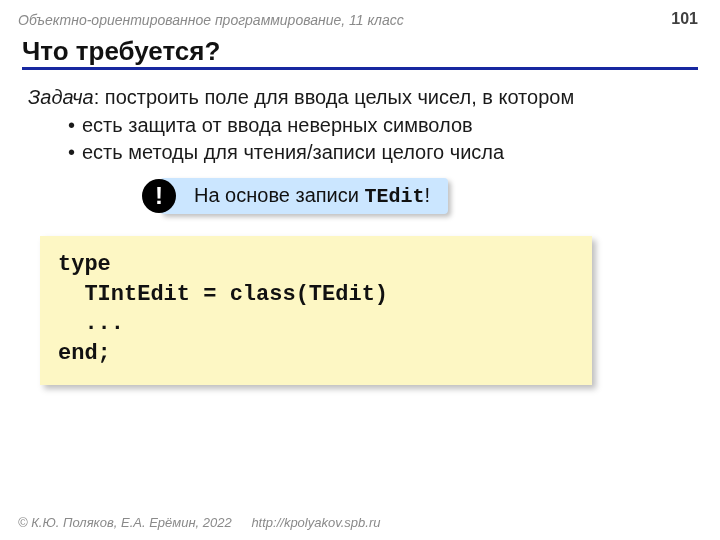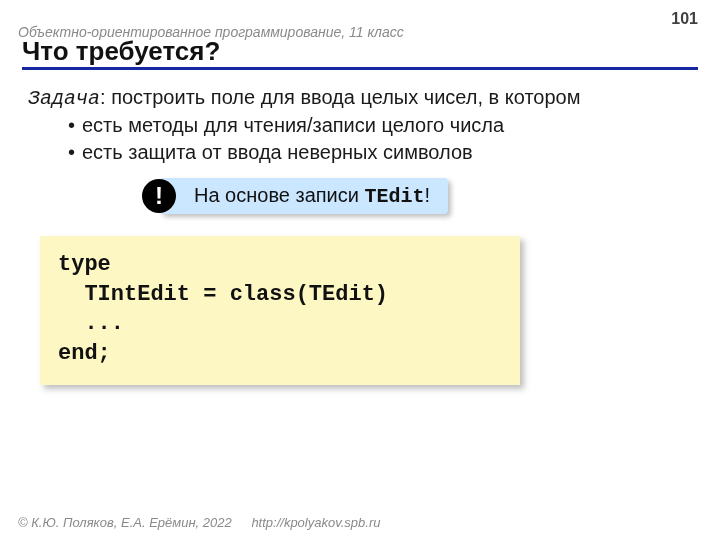--- a/index.html
+++ b/index.html
@@ -5,21 +5,21 @@
   * { margin: 0; padding: 0; box-sizing: border-box; }
   body {
     width: 720px; height: 540px;
     font-family: Arial, Helvetica, sans-serif;
     background: #fff;
     position: relative;
     overflow: hidden;
   }
   .header-line {
     position: absolute;
-    top: 24px; left: 18px;
+    top: 12px; left: 18px;
     font-style: italic;
     color: #8a8a8a;
     font-size: 14px;
   }
   .page-num {
     position: absolute;
     top: 10px; right: 22px;
     color: #404040;
     font-size: 16px;
     font-weight: bold;
@@ -33,21 +33,21 @@
     color: #111;
     border-bottom: 3px solid #1728a0;
   }
   .task {
     position: absolute;
     top: 84px; left: 28px; right: 28px;
     font-size: 20px;
     color: #1a1a1a;
     line-height: 1.35;
   }
-  .task-label { font-style: italic; font-family: Liberation Mono, monospace; }
+  .task-label { font-style: italic; }
   .bullets {
     position: absolute;
     top: 112px; left: 68px; right: 28px;
     font-size: 20px;
     color: #1a1a1a;
     line-height: 1.35;
   }
   .bullets li { list-style: none; position: relative; padding-left: 14px; }
   .bullets li::before {
     content: "•"; position: absolute; left: 0; top: 0;
@@ -71,21 +71,21 @@
     width: 34px; height: 34px;
     background: #000; border-radius: 50%;
     color: #fff; font-weight: bold; font-size: 24px;
     display: flex; align-items: center; justify-content: center;
     position: absolute; left: -18px; top: 50%; transform: translateY(-50%);
     z-index: 2;
   }
   .code-block {
     position: absolute;
     top: 236px; left: 40px;
-    width: 480px;
+    width: 552px;
     background: #fdf7c4;
     box-shadow: 4px 4px 6px rgba(0,0,0,0.25);
     padding: 14px 18px 16px 18px;
     font-family: "Courier New", monospace;
     font-size: 22px;
     font-weight: bold;
     color: #111;
     line-height: 1.35;
     white-space: pre;
   }
@@ -104,22 +104,22 @@
 <div class="header-line">Объектно-ориентированное программирование, 11 класс</div>
 <div class="page-num">101</div>
 
 <h1 class="title">Что требуется?</h1>
 
 <div class="task">
   <span class="task-label">Задача</span><span>: построить поле для ввода целых чисел, в котором</span>
 </div>
 
 <ul class="bullets">
+  <li>есть защита от ввода неверных символов</li>
   <li>есть методы для чтения/записи целого числа</li>
-  <li>есть защита от ввода неверных символов</li>
 </ul>
 
 <div class="note-wrap">
   <div class="note-box">
     <div class="bang">!</div>
     <span>На основе записи </span><span class="note-mono">TEdit</span><span>!</span>
   </div>
 </div>
 
 <div class="code-block">type

